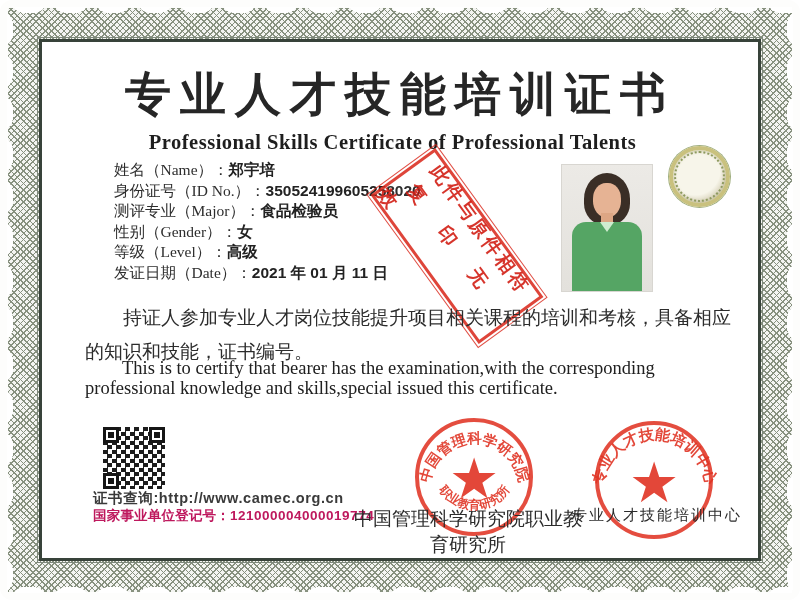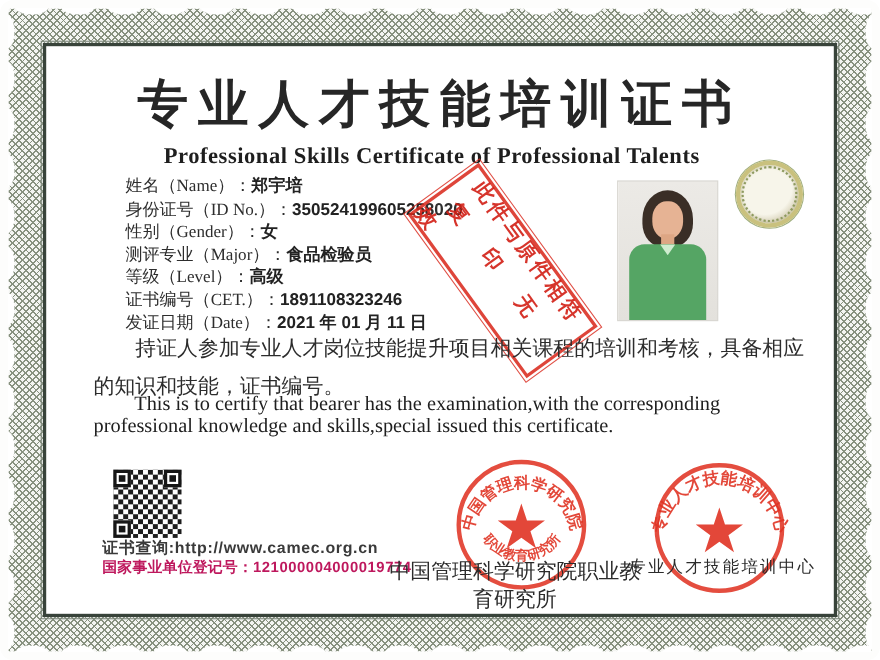--- a/index.html
+++ b/index.html
@@ -111,30 +111,27 @@
   <div class="subtitle">Professional Skills Certificate of Professional Talents</div>
 
   <div class="fields">
     <div class="field-row">
       <span class="field-label">姓名（Name）：</span><span class="field-value">郑宇培</span>
     </div>
     <div class="field-row">
       <span class="field-label">身份证号（ID No.）：</span><span class="field-value">350524199605258020</span>
     </div>
     <div class="field-row">
+      <span class="field-label">测评专业（Major）：</span><span class="field-value">食品检验员</span>
+    </div>
+    <div class="field-row">
       <span class="field-label">性别（Gender）：</span><span class="field-value">女</span>
     </div>
     <div class="field-row">
-      <span class="field-label">测评专业（Major）：</span><span class="field-value">食品检验员</span>
-    </div>
-    <div class="field-row">
       <span class="field-label">等级（Level）：</span><span class="field-value">高级</span>
-    </div>
-    <div class="field-row">
-      <span class="field-label">证书编号（CET.）：</span><span class="field-value">1891108323246</span>
     </div>
     <div class="field-row">
       <span class="field-label">发证日期（Date）：</span><span class="field-value">2021 年 01 月 11 日</span>
     </div>
   </div>
 
   <div class="photo">
     <div class="hair"></div>
     <div class="face"></div>
     <div class="neck"></div>

